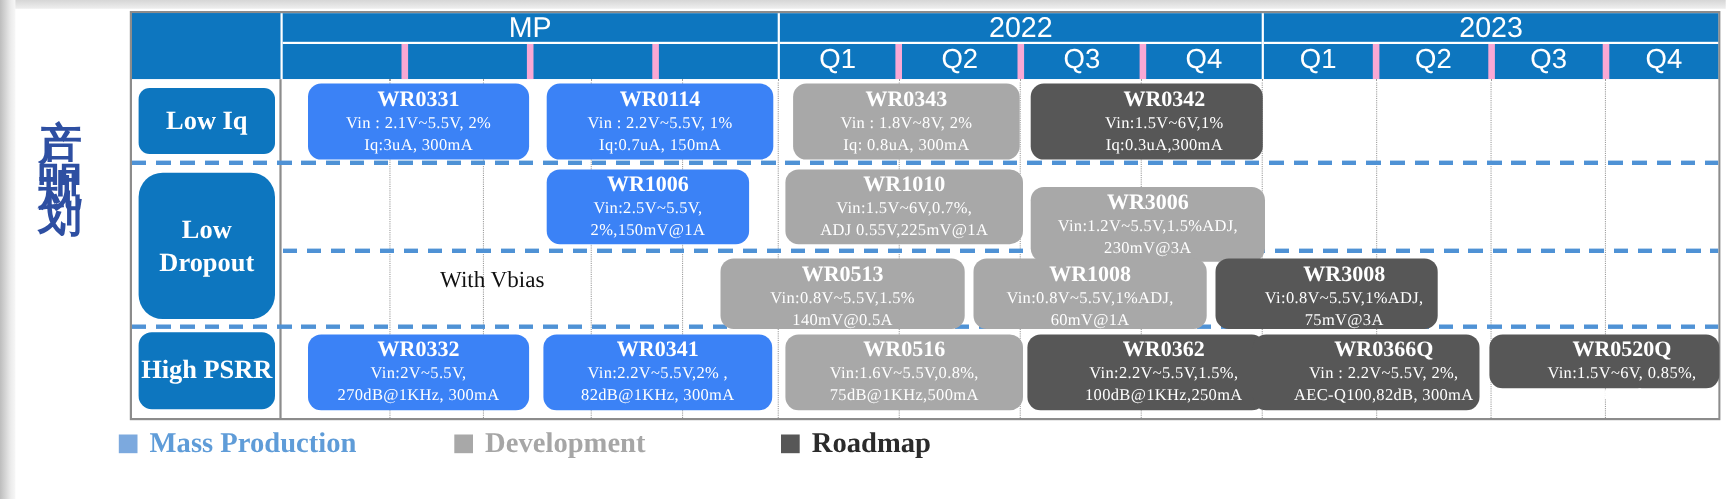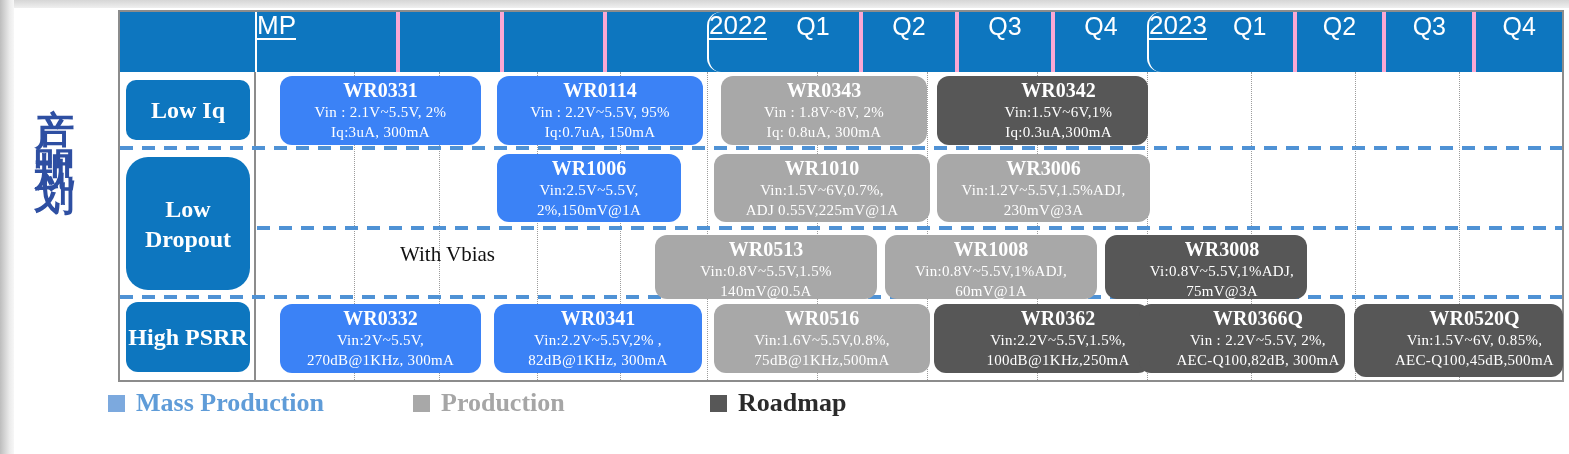--- a/index.html
+++ b/index.html
@@ -11,30 +11,30 @@
              background:linear-gradient(90deg,#bdbdbd,#ececec 70%,#f7f7f7);}
 
   .v-title{position:absolute;left:28px;top:76px;color:#2e4fa2;font-size:40px;font-weight:bold;
            writing-mode:vertical-rl;text-orientation:upright;letter-spacing:22px;line-height:52px;}
 
   
   .table{position:absolute;left:118px;top:10px;width:1446px;height:372px;box-sizing:border-box;
          border:2px solid #8c8c8c;background:#ffffff;}
   .thead{position:absolute;left:0;top:0;right:0;height:60px;background:#0d76bf;display:flex;}
   .h-corner{width:137px;height:60px;background:#0d76bf;box-sizing:border-box;border-right:2px solid #ffffff;}
-  .h-group{display:flex;flex-direction:row;box-sizing:border-box;border-radius:14px;}
+  .h-group{display:flex;flex-direction:column;box-sizing:border-box;}
   .h-group + .h-group{border-left:2px solid #ffffff;}
   .h-mp{width:450px;} .h-y22{width:440px;} .h-y23{flex:1;}
   .h-group-label{height:28px;box-sizing:border-box;border-bottom:2px solid #ffffff;
                  color:#ffffff;font-family:"Liberation Sans","DejaVu Sans",sans-serif;
                  font-size:26px;line-height:27px;text-align:center;}
   .h-subrow{display:flex;flex:1;}
   .h-subcell{flex:1;box-sizing:border-box;color:#ffffff;text-align:center;
              font-family:"Liberation Sans","DejaVu Sans",sans-serif;font-size:25px;line-height:29px;}
-  .h-subcell + .h-subcell{border-left:4px solid #f9a8d4;}
+  .h-subcell + .h-subcell{border-left:6px solid #f9a8d4;}
 
   .tbody{position:absolute;left:0;top:60px;right:0;bottom:0;background:#ffffff;}
   .vgrid{position:absolute;top:0;bottom:0;width:0;border-left:1px dotted #9c9c9c;z-index:0;}
   .col-divider{position:absolute;left:134px;top:0;bottom:0;width:2px;background:#8c8c8c;z-index:1;}
   .dash{position:absolute;height:4px;z-index:1;
         background:repeating-linear-gradient(90deg,#4f92d5 0 13px,rgba(0,0,0,0) 13px 22px);}
 
   .row-label{position:absolute;left:6px;width:124px;background:#0d76bf;color:#ffffff;z-index:2;
              display:flex;align-items:center;justify-content:center;text-align:center;
              font-weight:bold;font-size:24px;line-height:30px;}
@@ -131,21 +131,21 @@
 
       <div class="vbias">With Vbias</div>
 
       <div class="card" style="left:160px;top:4px;width:201px;height:69px" data-status="mp">
         <div class="c-name">WR0331</div>
         <div class="c-line">Vin : 2.1V~5.5V, 2%</div>
         <div class="c-line">Iq:3uA, 300mA</div>
       </div>
       <div class="card" style="left:377px;top:4px;width:206px;height:69px" data-status="mp">
         <div class="c-name">WR0114</div>
-        <div class="c-line">Vin : 2.2V~5.5V, 95%</div>
+        <div class="c-line">Vin : 2.2V~5.5V, 1%</div>
         <div class="c-line">Iq:0.7uA, 150mA</div>
       </div>
       <div class="card" style="left:601px;top:4px;width:206px;height:69px" data-status="dev">
         <div class="c-name">WR0343</div>
         <div class="c-line">Vin : 1.8V~8V, 2%</div>
         <div class="c-line">Iq: 0.8uA, 300mA</div>
       </div>
       <div class="card" style="left:817px;top:4px;width:211px;height:69px" data-status="rm">
         <div class="c-name">WR0342</div>
         <div class="c-line">Vin:1.5V~6V,1%</div>
@@ -155,21 +155,21 @@
       <div class="card" style="left:377px;top:82px;width:184px;height:68px" data-status="mp">
         <div class="c-name">WR1006</div>
         <div class="c-line">Vin:2.5V~5.5V,</div>
         <div class="c-line">2%,150mV@1A</div>
       </div>
       <div class="card" style="left:594px;top:82px;width:216px;height:68px" data-status="dev">
         <div class="c-name">WR1010</div>
         <div class="c-line">Vin:1.5V~6V,0.7%,</div>
         <div class="c-line">ADJ 0.55V,225mV@1A</div>
       </div>
-      <div class="card" style="left:817px;top:82px;width:213px;height:68px" data-status="dev">
+      <div class="card" style="left:817px;top:98px;width:213px;height:68px" data-status="dev">
         <div class="c-name">WR3006</div>
         <div class="c-line">Vin:1.2V~5.5V,1.5%ADJ,</div>
         <div class="c-line">230mV@3A</div>
       </div>
 
       <div class="card" style="left:535px;top:163px;width:222px;height:64px" data-status="dev">
         <div class="c-name">WR0513</div>
         <div class="c-line">Vin:0.8V~5.5V,1.5%</div>
         <div class="c-line">140mV@0.5A</div>
       </div>
@@ -202,35 +202,35 @@
       <div class="card" style="left:814px;top:232px;width:216px;height:69px" data-status="rm">
         <div class="c-name">WR0362</div>
         <div class="c-line">Vin:2.2V~5.5V,1.5%,</div>
         <div class="c-line">100dB@1KHz,250mA</div>
       </div>
       <div class="card" style="left:1019px;top:232px;width:206px;height:69px" data-status="rm">
         <div class="c-name">WR0366Q</div>
         <div class="c-line">Vin : 2.2V~5.5V, 2%,</div>
         <div class="c-line">AEC-Q100,82dB, 300mA</div>
       </div>
-      <div class="card" style="left:1234px;top:232px;width:209px;height:73px" data-status="rm">
+      <div class="card" style="left:1234px;top:232px;width:209px;height:49px" data-status="rm">
         <div class="c-name">WR0520Q</div>
         <div class="c-line">Vin:1.5V~6V, 0.85%,</div>
         <div class="c-line">AEC-Q100,45dB,500mA</div>
       </div>
     </div>
   </div>
 
   <div class="legend">
     <div class="legend-item" style="left:108px" data-status="mp">
       <span class="legend-swatch"></span>
       <span class="legend-label">Mass Production</span>
     </div>
     <div class="legend-item" style="left:413px" data-status="dev">
       <span class="legend-swatch"></span>
-      <span class="legend-label">Production</span>
+      <span class="legend-label">Development</span>
     </div>
     <div class="legend-item" style="left:710px" data-status="rm">
       <span class="legend-swatch"></span>
       <span class="legend-label">Roadmap</span>
     </div>
   </div>
 </div>
 
 </body></html>

